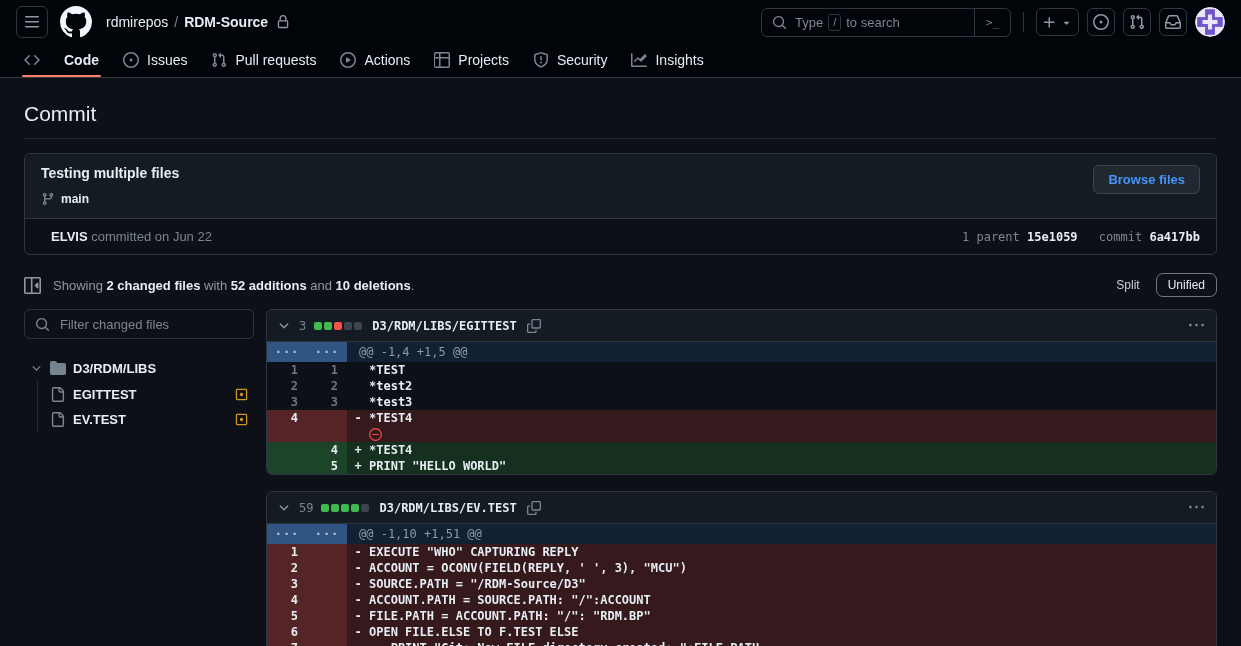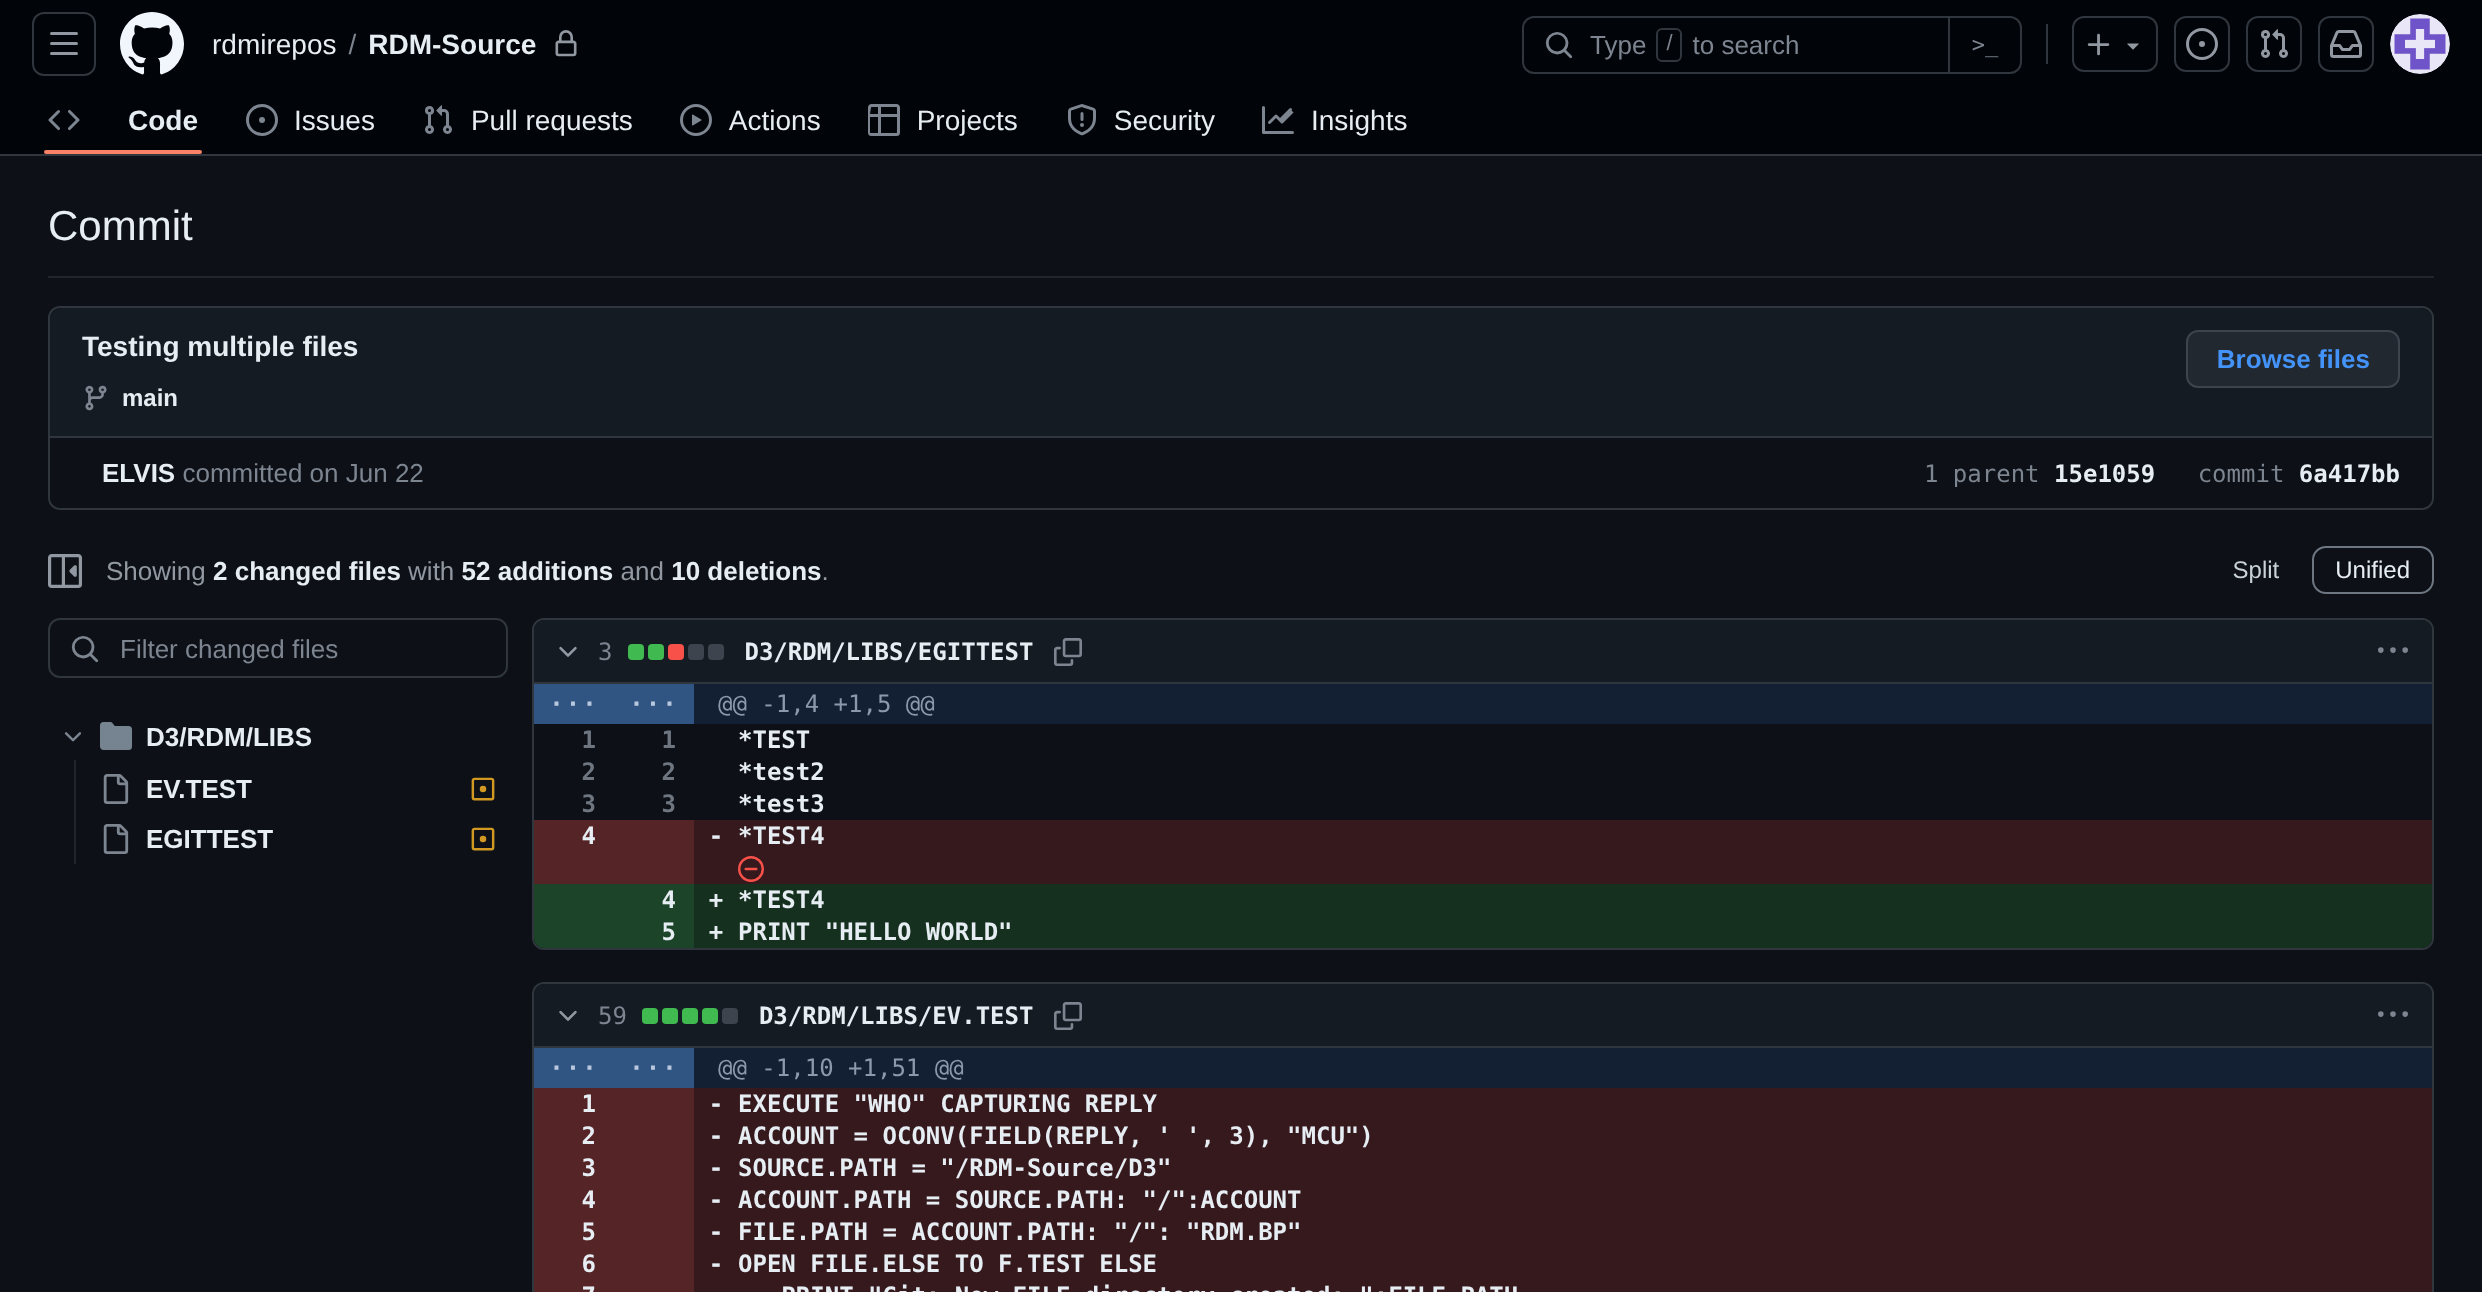--- a/index.html
+++ b/index.html
@@ -385,34 +385,34 @@
             </span>
           <span>D3/RDM/LIBS</span>
         </div>
         <div class="tree-children" id="tree-children">
             <div class="tree-file">
               <span class="ficon">
                 <svg viewBox="0 0 16 16" width="15" height="15" fill="currentColor">
                   <path d="M2 1.75C2 .784 2.784 0 3.75 0h6.586c.464 0 .909.184 1.237.513l2.914 2.914c.329.328.513.773.513 1.237v9.586A1.75 1.75 0 0 1 13.25 16h-9.5A1.75 1.75 0 0 1 2 14.25Zm1.75-.25a.25.25 0 0 0-.25.25v12.5c0 .138.112.25.25.25h9.5a.25.25 0 0 0 .25-.25V6h-2.75A1.75 1.75 0 0 1 9 4.25V1.5Zm6.75.062V4.25c0 .138.112.25.25.25h2.688l-.011-.013-2.914-2.914-.013-.011Z"></path>
                 </svg>
               </span>
-              <span>EV.TEST</span>
+              <span>EGITTEST</span>
               <span class="status">
                 <svg viewBox="0 0 16 16" width="13" height="13" fill="currentColor">
                   <path d="M13.25 1c.966 0 1.75.784 1.75 1.75v10.5A1.75 1.75 0 0 1 13.25 15H2.75A1.75 1.75 0 0 1 1 13.25V2.75C1 1.784 1.784 1 2.75 1ZM2.75 2.5a.25.25 0 0 0-.25.25v10.5c0 .138.112.25.25.25h10.5a.25.25 0 0 0 .25-.25V2.75a.25.25 0 0 0-.25-.25ZM8 10a2 2 0 1 1 .001-4.001A2 2 0 0 1 8 10Z"></path>
                 </svg>
               </span>
             </div>
             <div class="tree-file">
               <span class="ficon">
                 <svg viewBox="0 0 16 16" width="15" height="15" fill="currentColor">
                   <path d="M2 1.75C2 .784 2.784 0 3.75 0h6.586c.464 0 .909.184 1.237.513l2.914 2.914c.329.328.513.773.513 1.237v9.586A1.75 1.75 0 0 1 13.25 16h-9.5A1.75 1.75 0 0 1 2 14.25Zm1.75-.25a.25.25 0 0 0-.25.25v12.5c0 .138.112.25.25.25h9.5a.25.25 0 0 0 .25-.25V6h-2.75A1.75 1.75 0 0 1 9 4.25V1.5Zm6.75.062V4.25c0 .138.112.25.25.25h2.688l-.011-.013-2.914-2.914-.013-.011Z"></path>
                 </svg>
               </span>
-              <span>EGITTEST</span>
+              <span>EV.TEST</span>
               <span class="status">
                 <svg viewBox="0 0 16 16" width="13" height="13" fill="currentColor">
                   <path d="M13.25 1c.966 0 1.75.784 1.75 1.75v10.5A1.75 1.75 0 0 1 13.25 15H2.75A1.75 1.75 0 0 1 1 13.25V2.75C1 1.784 1.784 1 2.75 1ZM2.75 2.5a.25.25 0 0 0-.25.25v10.5c0 .138.112.25.25.25h10.5a.25.25 0 0 0 .25-.25V2.75a.25.25 0 0 0-.25-.25ZM8 10a2 2 0 1 1 .001-4.001A2 2 0 0 1 8 10Z"></path>
                 </svg>
               </span>
             </div>
           </div>
       </div>
     </aside>
 

